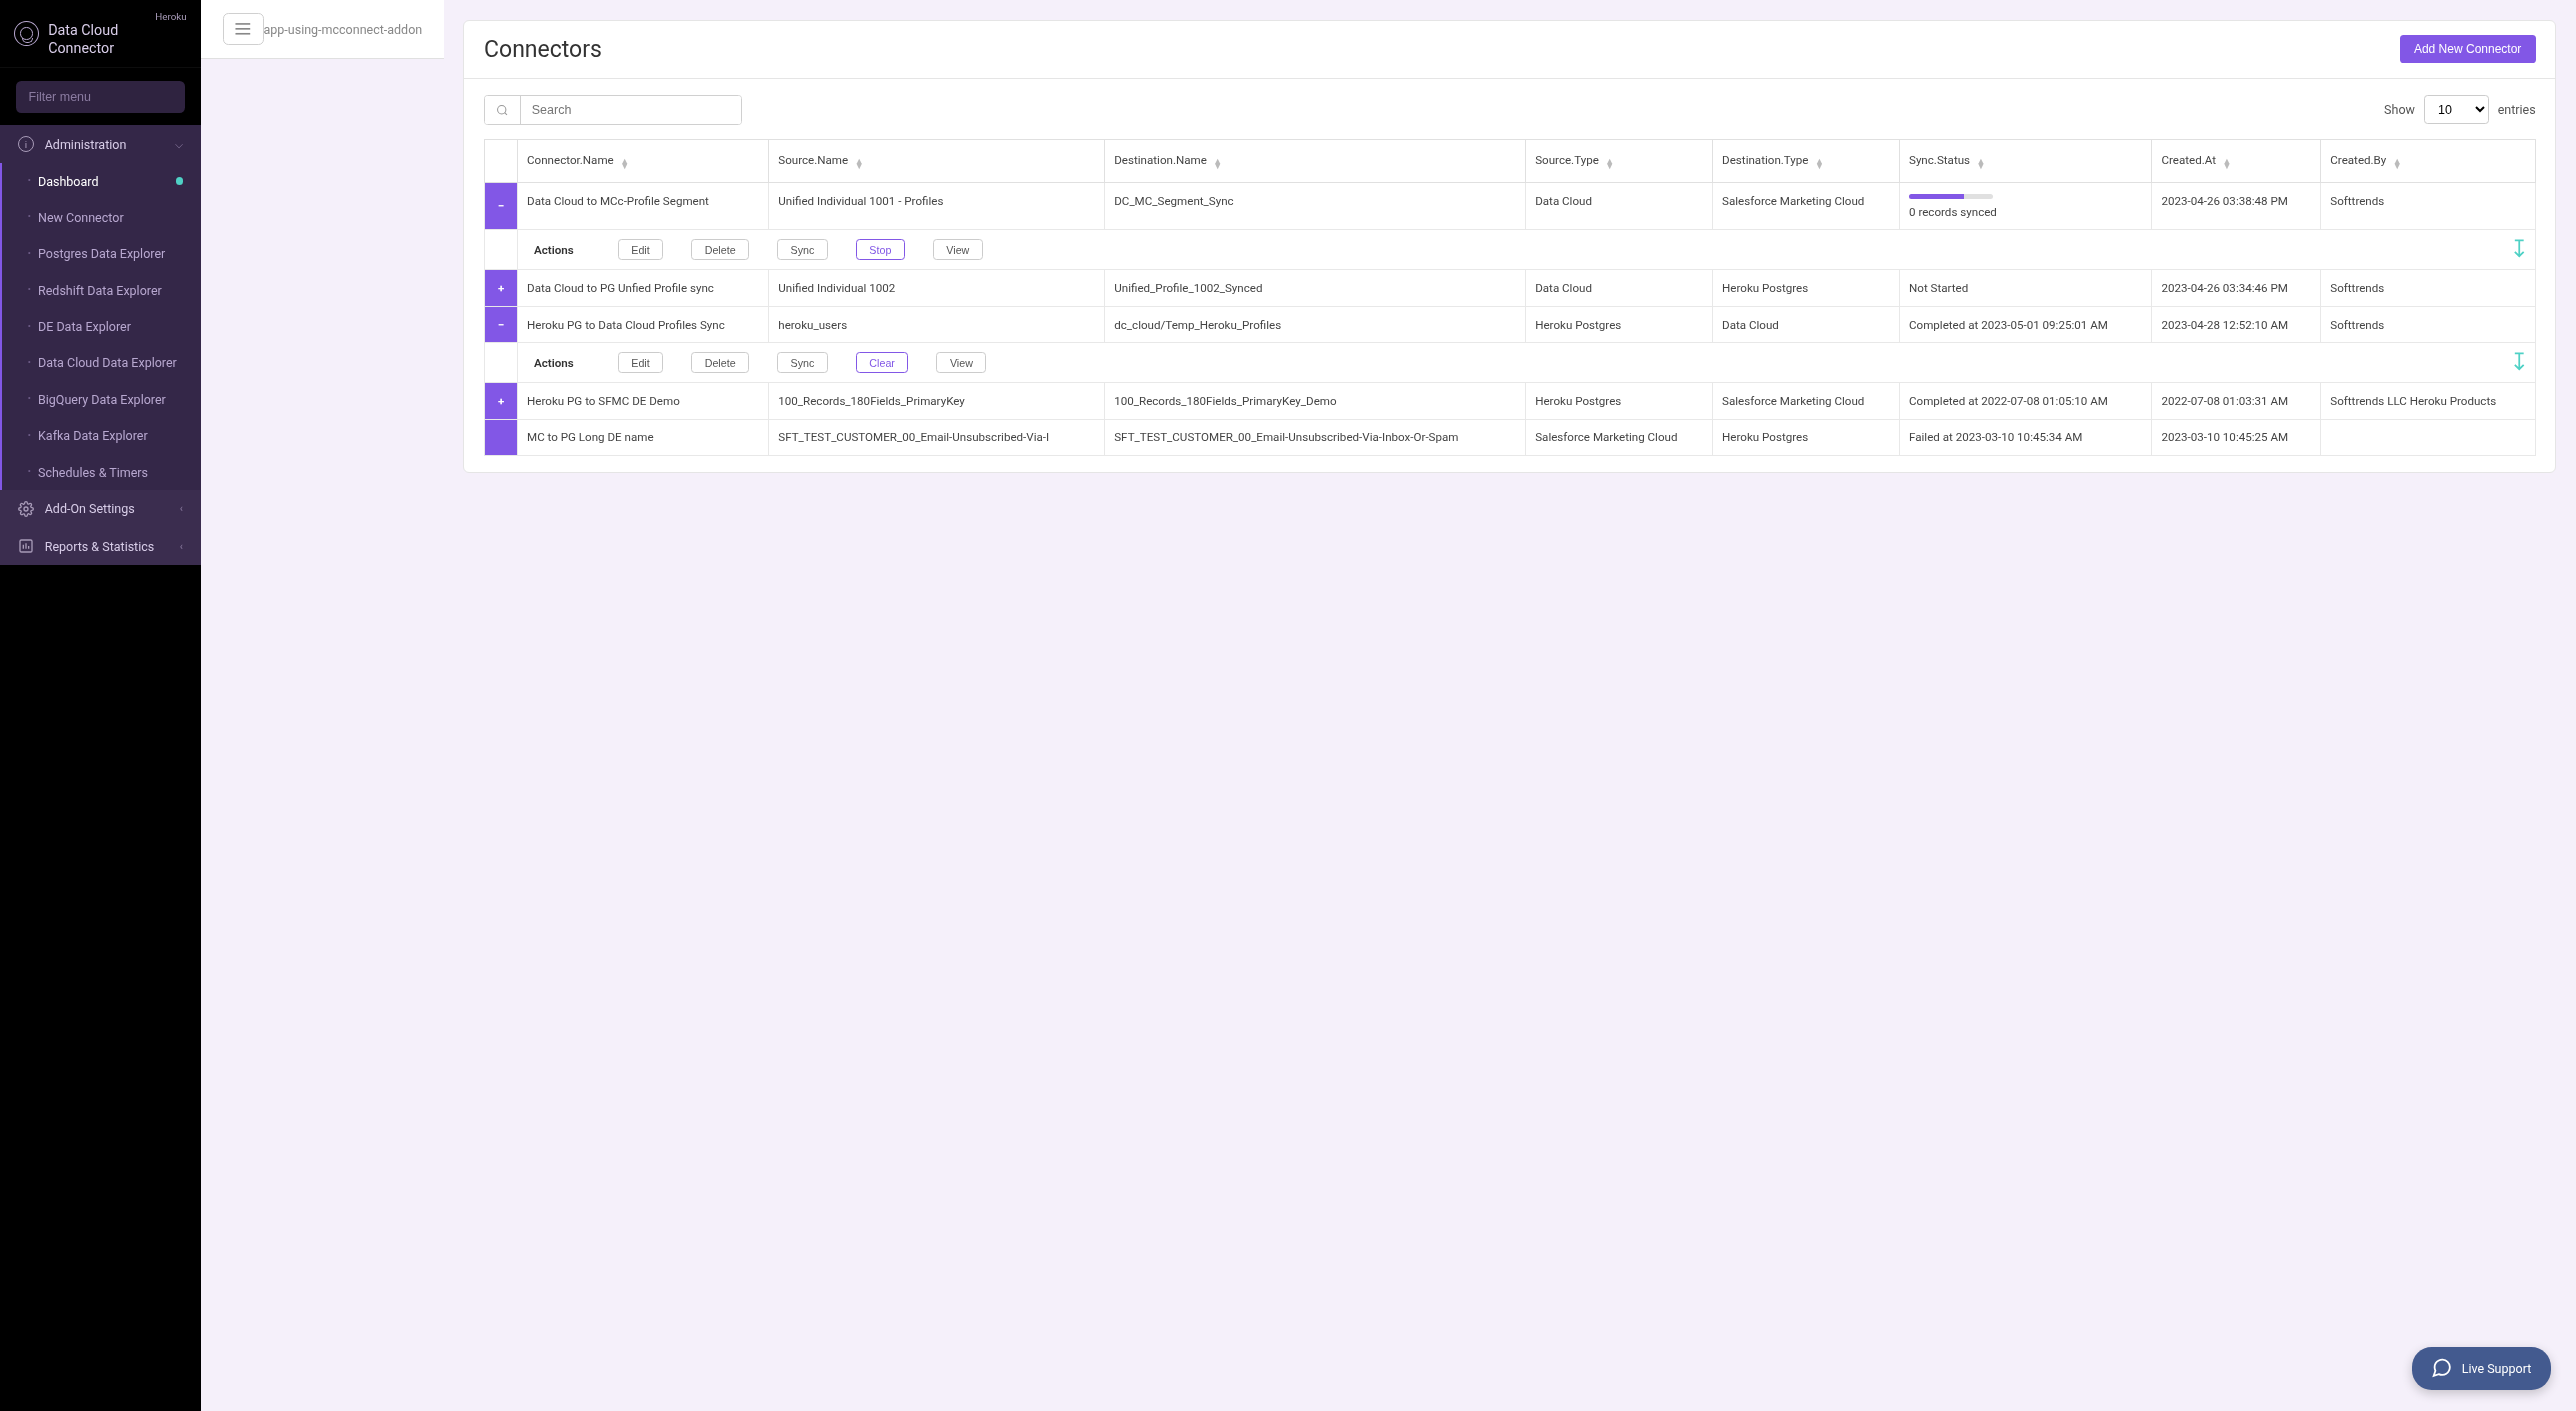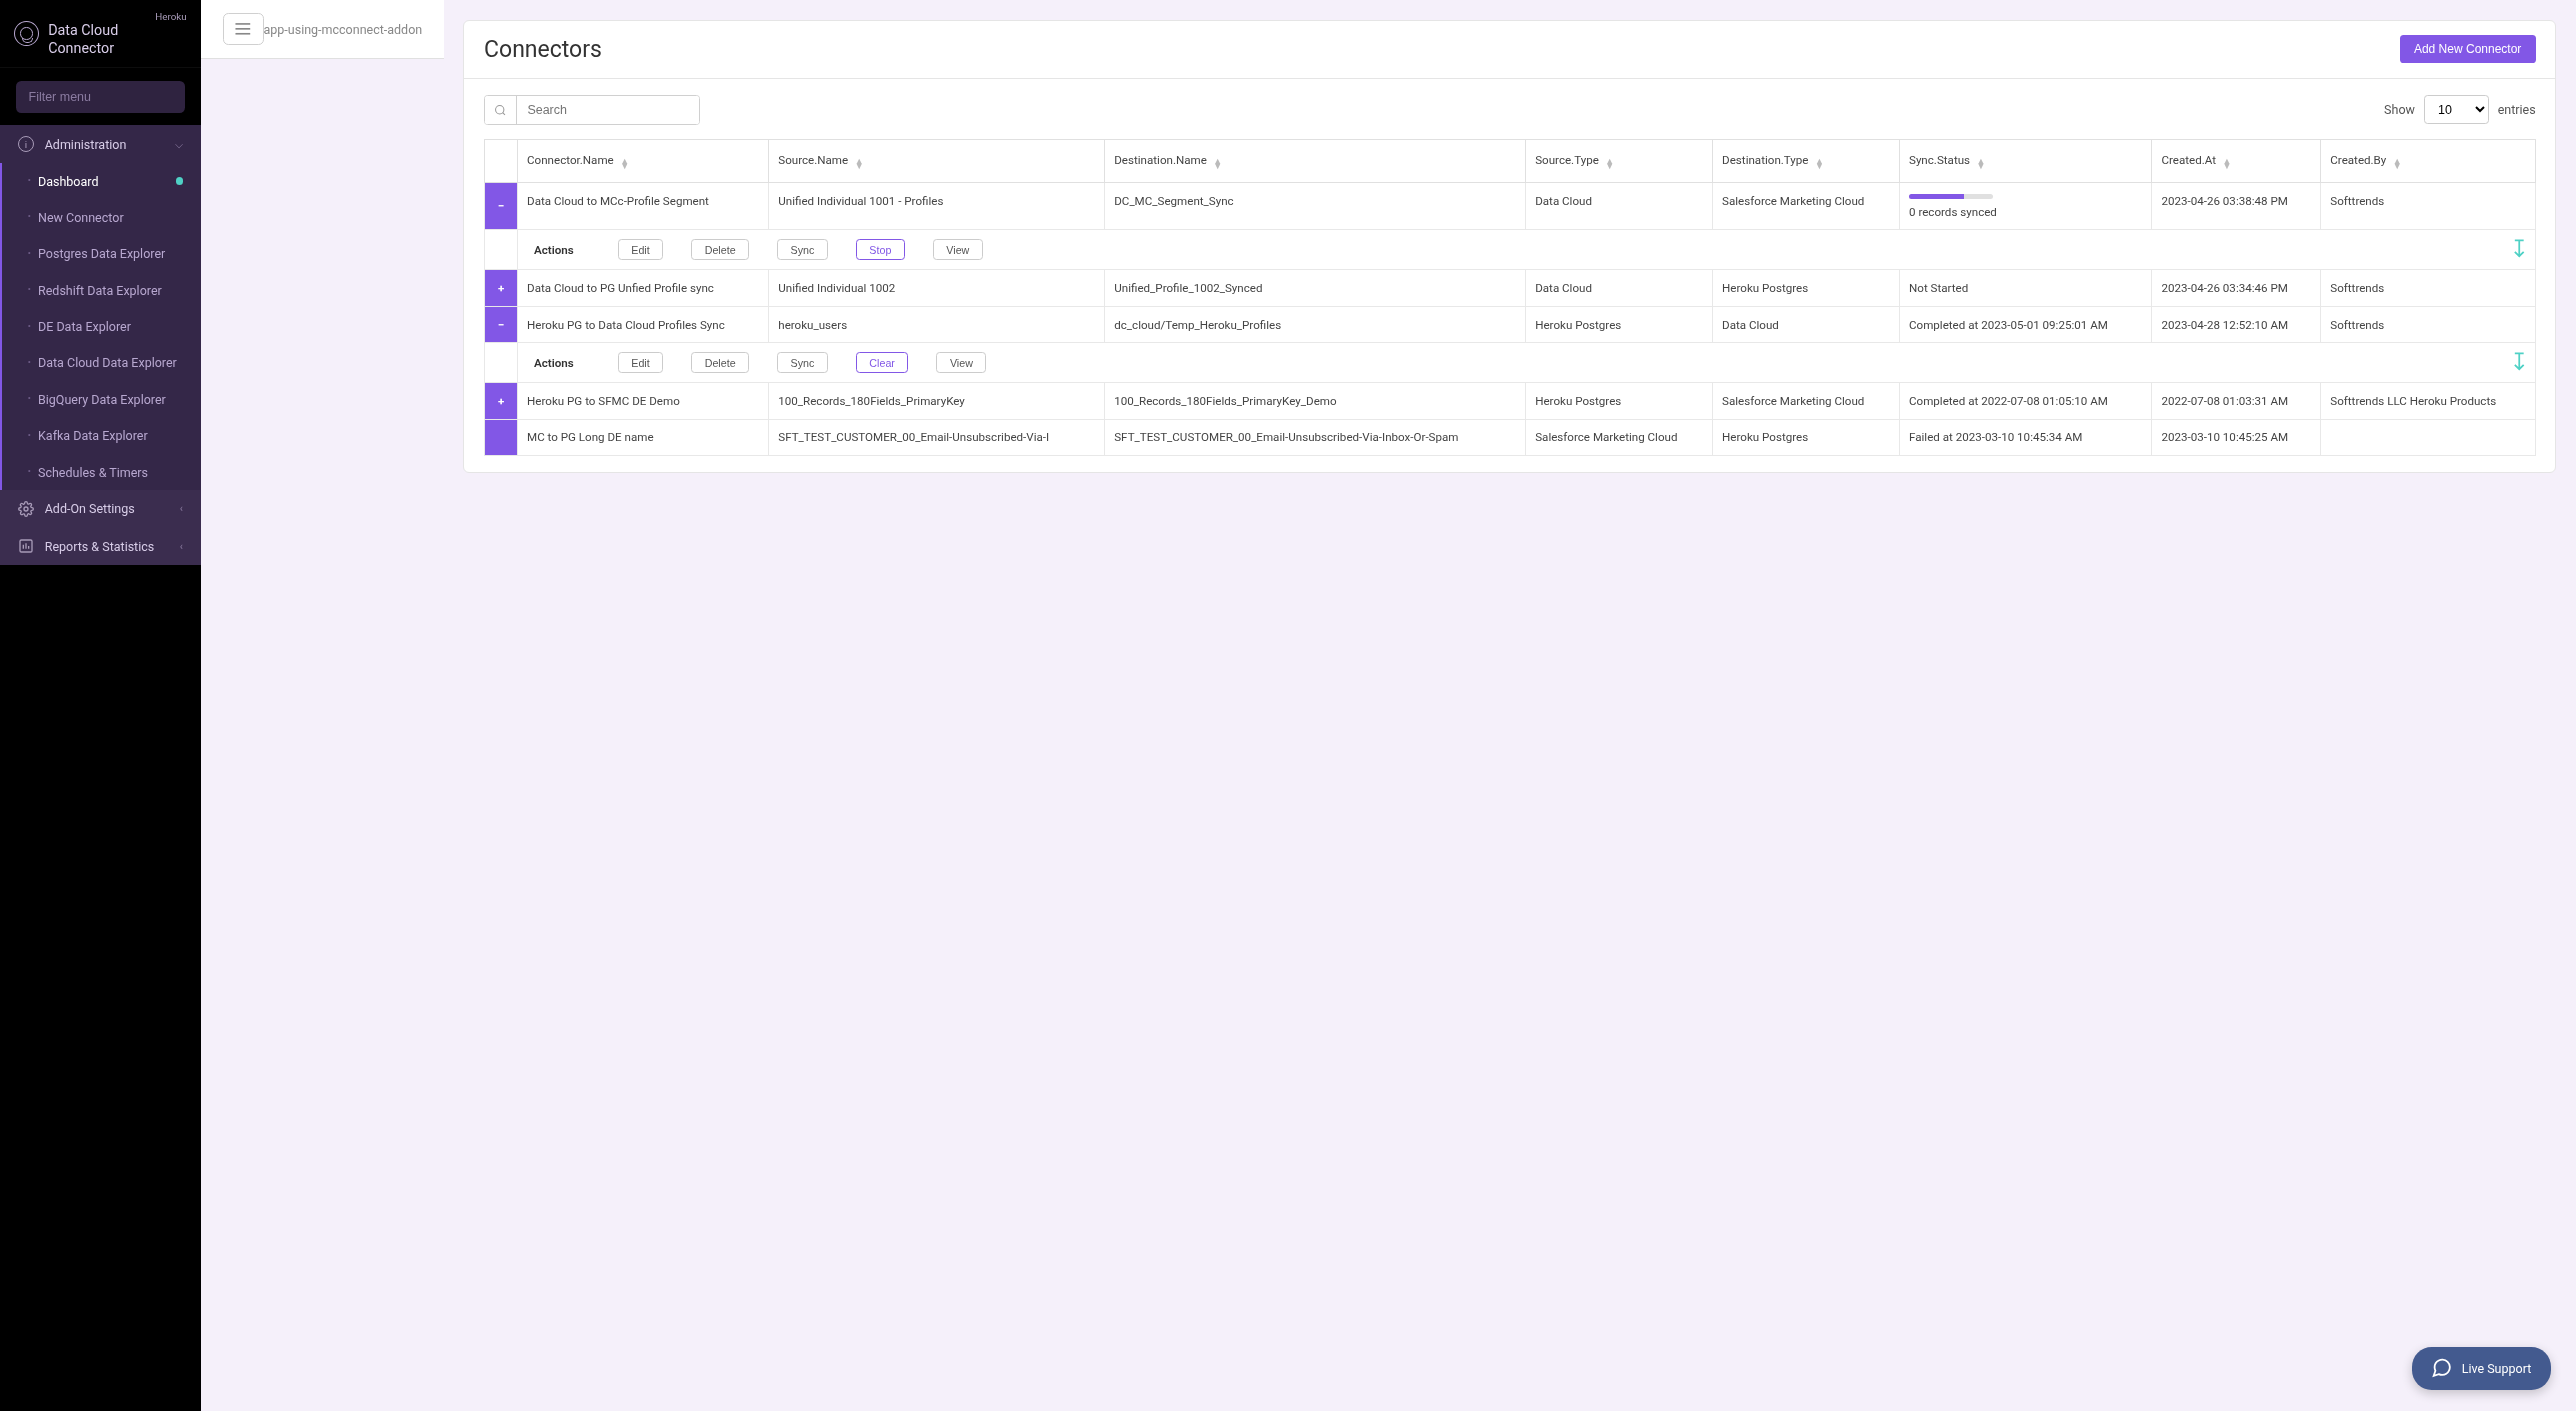--- a/index.html
+++ b/index.html
@@ -32,21 +32,21 @@
     .hamburger { width: 41px; height: 32px; border: 0.9px solid #d0d0d0; border-radius: 5.4px; display: flex; align-items: center; justify-content: center; cursor: pointer; background: #fff; }
     .hamburger svg { width: 19.7px; height: 19.7px; color: #888; }
     .app-name { margin-left: auto; color: #888; font-size: 12.5px; }
     .content { flex: 1; padding: 19.7px; overflow-y: auto; }
     .panel { background: #fff; border: 0.9px solid #e5e5e5; border-radius: 6px; }
     .panel-header { display: flex; align-items: center; padding: 14.3px 19.7px; border-bottom: 0.9px solid #e5e5e5; }
     .panel-title { font-size: 23px; font-weight: 400; color: #333; }
     .add-btn { margin-left: auto; padding: 7.2px 14.3px; background: #8257e6; color: #fff; border: none; border-radius: 3.6px; font-size: 12px; cursor: pointer; }
     .panel-body { padding: 16px 19.7px; }
     .toolbar { display: flex; align-items: center; margin-bottom: 14.3px; gap: 0; }
-    .search-wrap { display: flex; border: 0.9px solid #d0d0d0; border-radius: 3.6px; overflow: hidden; width: 216px; }
+    .search-wrap { display: flex; border: 0.9px solid #d0d0d0; border-radius: 3.6px; overflow: hidden; width: 258px; }
     .search-icon-box { width: 36px; display: flex; align-items: center; justify-content: center; border-right: 0.9px solid #d0d0d0; background: #fff; }
     .search-icon-box svg { width: 12.5px; height: 12.5px; color: #999; }
     .search-input { flex: 1; border: none; padding: 7.2px 10.7px; font-size: 12.5px; outline: none; }
     .entries { margin-left: auto; display: flex; align-items: center; gap: 9px; color: #555; }
     .entries select { padding: 5.4px 19.7px 5.4px 9px; border: 0.9px solid #ccc; border-radius: 3.6px; background: #fff; font-size: 12.5px; }
     table { width: 100%; border-collapse: collapse; }
     thead th { text-align: left; padding: 12.5px 9px; font-weight: 400; color: #444; border: 0.9px solid #e0e0e0; background: #fff; font-size: 11.6px; white-space: nowrap; }
     thead th .sort { margin-left: 3.6px; color: #bbb; font-size: 9px; display: inline-flex; flex-direction: column; line-height: 5.4px; }
     tbody td { padding: 10.7px 9px; border: 0.9px solid #e8e8e8; vertical-align: top; font-size: 11.6px; color: #444; }
     tbody tr.data-row { }

